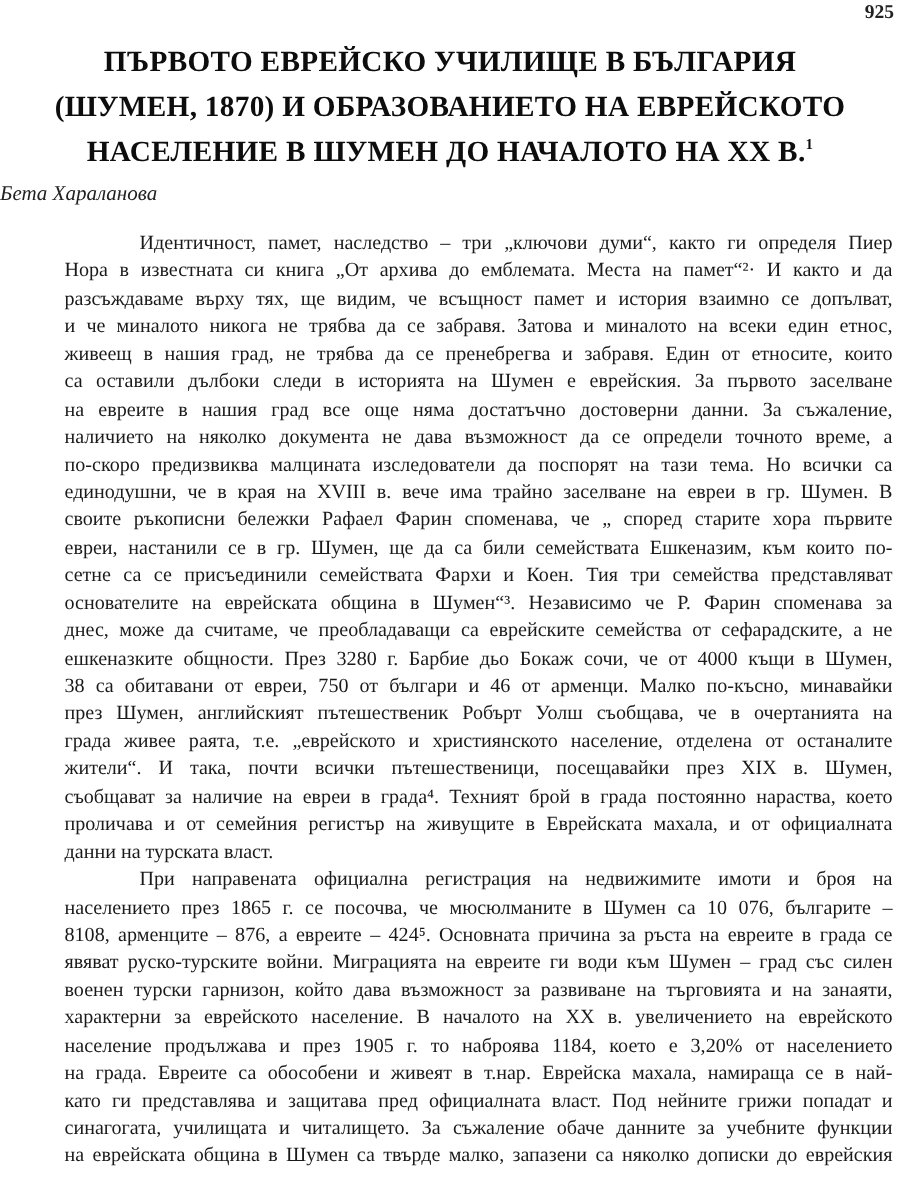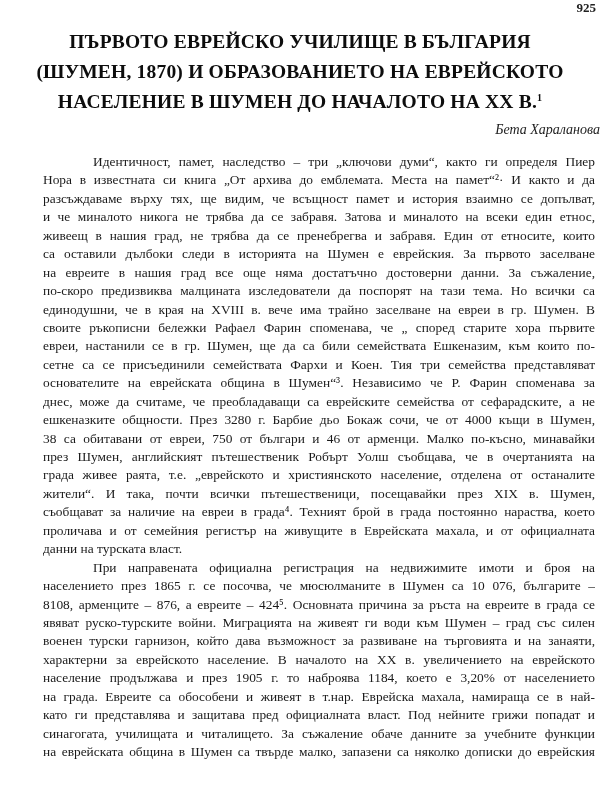--- a/index.html
+++ b/index.html
@@ -13,21 +13,21 @@
   }
   .title {
     position: absolute; top: 27px; left: 0; width: 600px;
     text-align: center; font-weight: bold; font-size: 19.5px;
     line-height: 30px; letter-spacing: 0.2px; color: #0d0d0d;
   }
   .title .line { display: block; white-space: nowrap; }
   .title sup { font-size: 10px; vertical-align: super; line-height: 0; }
   .author {
     position: absolute; top: 122px; left: 0; width: 600px;
-    text-align: right; font-style: italic; font-size: 14px; color: #222;
+    text-align: left; font-style: italic; font-size: 14px; color: #222;
   }
   .body {
     position: absolute; top: 153px; left: 7px; width: 588px;
     font-size: 13.4px; line-height: 18.45px; color: #1a1a1a;
   }
   .body .ln {
     display: block; white-space: nowrap; text-align: justify;
     text-align-last: justify; height: 18.45px; overflow: visible; margin-left: 36px;
   }
   .body .ln.indent { padding-left: 50px; }
@@ -48,41 +48,42 @@
 
 <div class="body">
   <div>
     <span class="ln indent">Идентичност, памет, наследство – три „ключови думи“, както ги определя Пиер</span>
     <span class="ln">Нора в известната си книга „От архива до емблемата. Места на памет“²· И както и да</span>
     <span class="ln">разсъждаваме върху тях, ще видим, че всъщност памет и история взаимно се допълват,</span>
     <span class="ln">и че миналото никога не трябва да се забравя. Затова и миналото на всеки един етнос,</span>
     <span class="ln">живеещ в нашия град, не трябва да се пренебрегва и забравя. Един от етносите, които</span>
     <span class="ln">са оставили дълбоки следи в историята на Шумен е еврейския. За първото заселване</span>
     <span class="ln">на евреите в нашия град все още няма достатъчно достоверни данни. За съжаление,</span>
+    <span class="ln">наличието на няколко документа не дава възможност да се определи точното време, а</span>
     <span class="ln">по-скоро предизвиква малцината изследователи да поспорят на тази тема. Но всички са</span>
     <span class="ln">единодушни, че в края на XVIII в. вече има трайно заселване на евреи в гр. Шумен. В</span>
     <span class="ln">своите ръкописни бележки Рафаел Фарин споменава, че „ според старите хора първите</span>
     <span class="ln">евреи, настанили се в гр. Шумен, ще да са били семействата Ешкеназим, към които по-</span>
     <span class="ln">сетне са се присъединили семействата Фархи и Коен. Тия три семейства представляват</span>
     <span class="ln">основателите на еврейската община в Шумен“³.  Независимо че Р. Фарин споменава за</span>
     <span class="ln">днес, може да считаме, че преобладаващи са еврейските семейства от сефарадските, а не</span>
     <span class="ln">ешкеназките общности. През 3280 г. Барбие дьо Бокаж сочи, че от 4000 къщи в Шумен,</span>
     <span class="ln">38 са обитавани от евреи, 750 от българи и 46 от арменци. Малко по-късно, минавайки</span>
     <span class="ln">през Шумен, английският пътешественик Робърт Уолш съобщава, че в очертанията на</span>
     <span class="ln">града живее раята, т.е. „еврейското и християнското население, отделена от останалите</span>
     <span class="ln">жители“. И така, почти всички пътешественици, посещавайки през XIX в. Шумен,</span>
     <span class="ln">съобщават за наличие на евреи в града⁴. Техният брой в града постоянно нараства, което</span>
     <span class="ln">проличава и от семейния регистър на живущите в Еврейската махала, и от официалната</span>
     <span class="ln last">данни на турската власт.</span>
   </div>
   <div>
     <span class="ln indent">При направената официална регистрация на недвижимите имоти и броя на</span>
     <span class="ln">населението през 1865 г. се посочва, че мюсюлманите в Шумен са 10 076, българите –</span>
     <span class="ln">8108, арменците – 876, а евреите – 424⁵. Основната причина за ръста на евреите в града се</span>
-    <span class="ln">явяват руско-турските войни. Миграцията на живеят ги води към Шумен – град със силен</span>
+    <span class="ln">явяват руско-турските войни. Миграцията на евреите ги води към Шумен – град със силен</span>
     <span class="ln">военен турски гарнизон, който дава възможност за развиване на търговията и на занаяти,</span>
     <span class="ln">характерни за еврейското население. В началото на XX в. увеличението на еврейското</span>
     <span class="ln">население продължава и през 1905 г. то наброява 1184, което е 3,20% от населението</span>
     <span class="ln">на града. Евреите са обособени и живеят в т.нар. Еврейска махала, намираща се в най-</span>
     <span class="ln">като ги представлява и защитава пред официалната власт. Под нейните грижи попадат и</span>
     <span class="ln">синагогата, училищата и читалището. За съжаление обаче данните за учебните функции</span>
     <span class="ln">на еврейската община в Шумен са твърде малко, запазени са няколко дописки до еврейския</span>
 
   </div>
 

